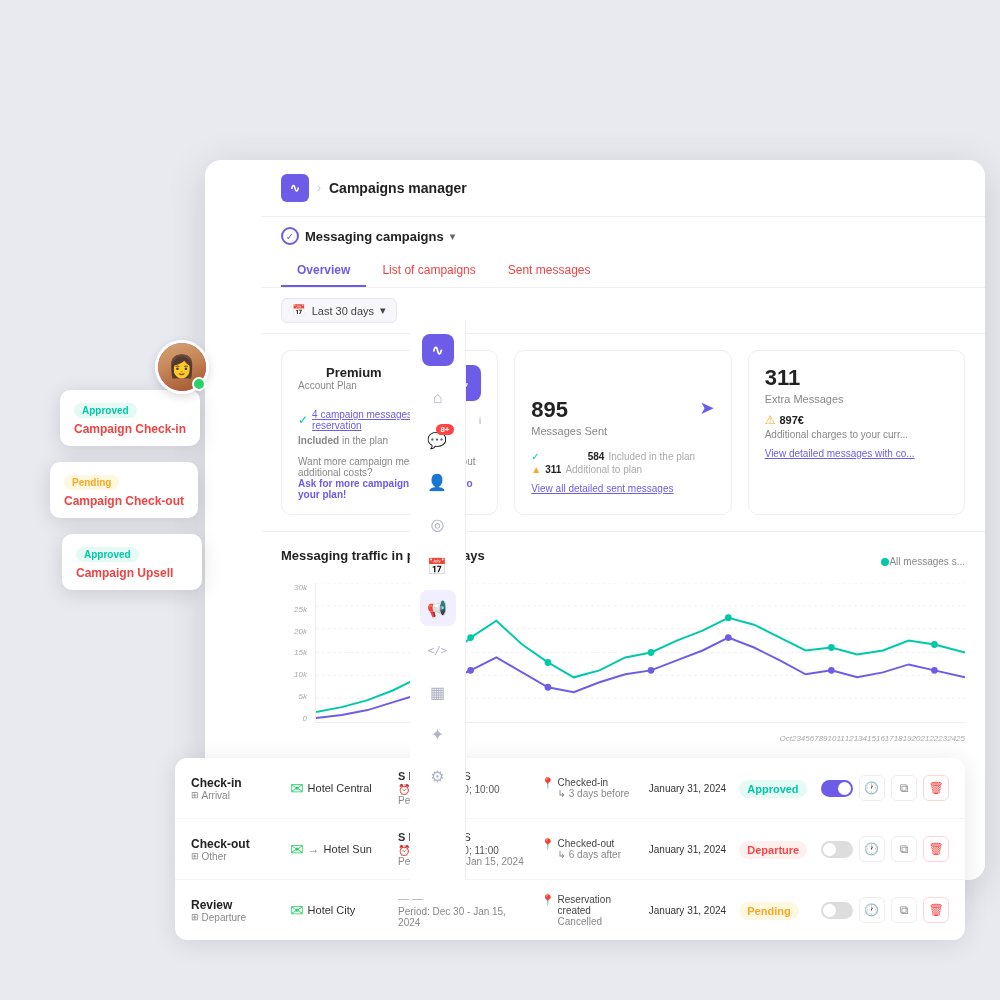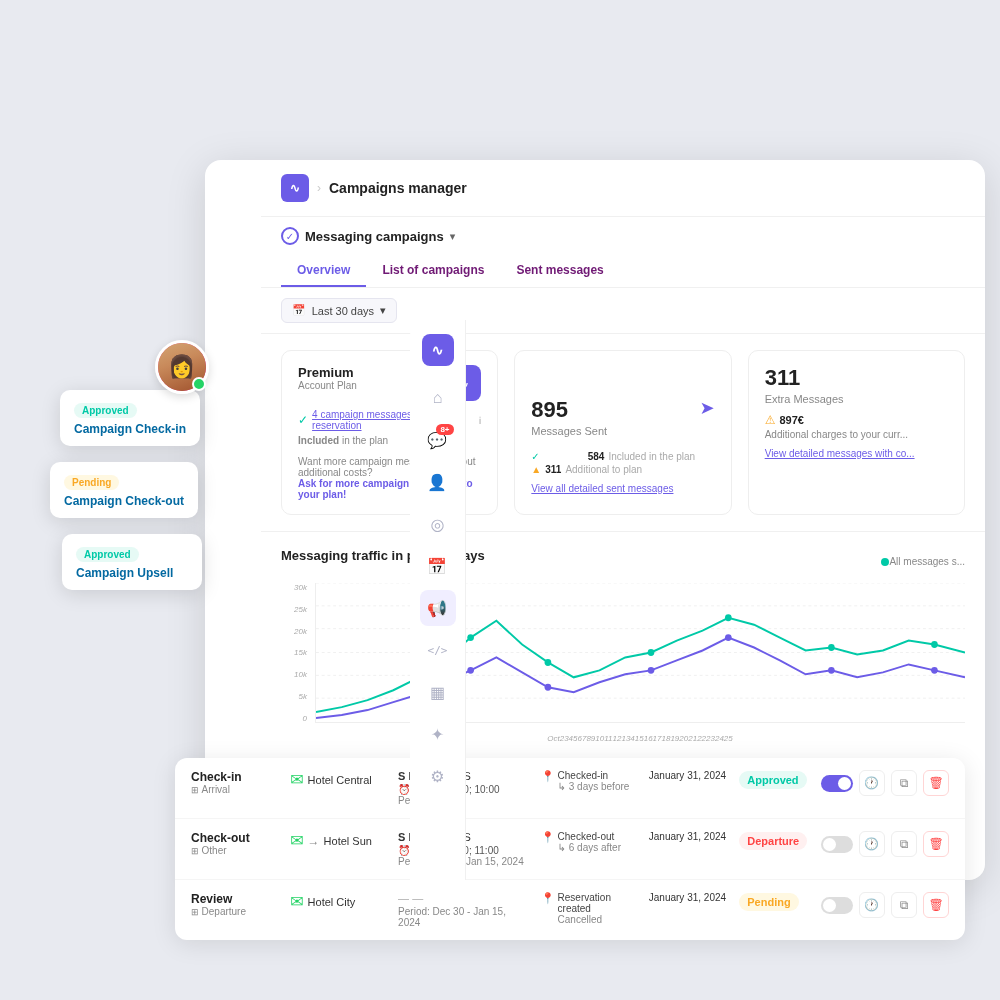--- a/index.html
+++ b/index.html
@@ -127,25 +127,24 @@
     }
     .campaign-selector-chevron { color: #666; font-size: 11px; }
 
     .tabs {
       display: flex;
       gap: 0;
     }
     .tab {
       padding: 8px 16px;
       font-size: 12px;
-      color: #701a75;
+      color: #ef4444;
       cursor: pointer;
       border-bottom: 2px solid transparent;
       position: relative;
-      font-weight: bold;
     }
     .tab.active {
       color: #6c5ce7;
       border-bottom: 2px solid #6c5ce7;
       font-weight: 600;
     }
 
     .filter-bar {
       padding: 10px 20px;
       border-bottom: 1px solid #f0f0f0;
@@ -181,21 +180,21 @@
       min-width: 0;
     }
 
     .stat-card-header {
       display: flex;
       justify-content: space-between;
       align-items: flex-start;
       margin-bottom: 8px;
     }
 
-    .stat-card-title { font-size: 13px; font-weight: 700; color: #222; }
+    .stat-card-title { font-size: 13px; font-weight: 700; color: #222; margin-left: 28px; }
     .stat-card-subtitle { font-size: 10px; color: #888; }
 
     .stat-card-icon {
       width: 36px; height: 36px;
       background: #6c5ce7;
       border-radius: 8px;
       display: flex; align-items: center; justify-content: center;
       color: #fff; font-size: 14px;
     }
 
@@ -238,21 +237,21 @@
       position: absolute;
       left: 34px; right: 0; top: 0; bottom: 20px;
       border-bottom: 1px solid #eee;
       border-left: 1px solid #eee;
     }
 
     .chart-x-labels {
       position: absolute;
       left: 34px; right: 0; bottom: 0;
       display: flex;
-      justify-content: center;
+      justify-content: flex-end;
     }
     .chart-x-label { font-size: 8px; color: #aaa; }
 
     .chart-header {
       display: flex;
       justify-content: space-between;
       align-items: center;
       margin-bottom: 8px;
     }
 
@@ -263,21 +262,21 @@
       left: 175px;
       width: 790px;
       background: #fff;
       border-radius: 12px;
       box-shadow: 0 4px 24px rgba(0,0,0,0.10);
       overflow: hidden;
     }
 
     .table-row {
       display: flex;
-      align-items: flex-start;
+      align-items: center;
       padding: 12px 16px;
       border-bottom: 1px solid #f5f5f5;
       gap: 12px;
     }
     .table-row:last-child { border-bottom: none; }
 
     .table-col-name { width: 100px; }
     .table-col-name-title { font-size: 12px; font-weight: 700; color: #222; }
     .table-col-name-sub { font-size: 10px; color: #888; display: flex; align-items: center; gap: 3px; }
 
@@ -351,21 +350,21 @@
       display: inline-block;
       padding: 2px 8px;
       border-radius: 10px;
       font-size: 10px;
       font-weight: 600;
       margin-bottom: 4px;
     }
     .badge-approved { background: #e6faf5; color: #00c9a7; }
     .badge-pending { background: #fff8e1; color: #f9a825; }
 
-    .floating-card-title { font-size: 12px; font-weight: 600; color: #0369a1; }
+    .floating-card-title { font-size: 12px; font-weight: 600; color: #ef4444; }
 
     
     .avatar-container {
       position: absolute;
       top: 340px;
       left: 155px;
       z-index: 20;
     }
     .avatar {
       width: 54px; height: 54px;

